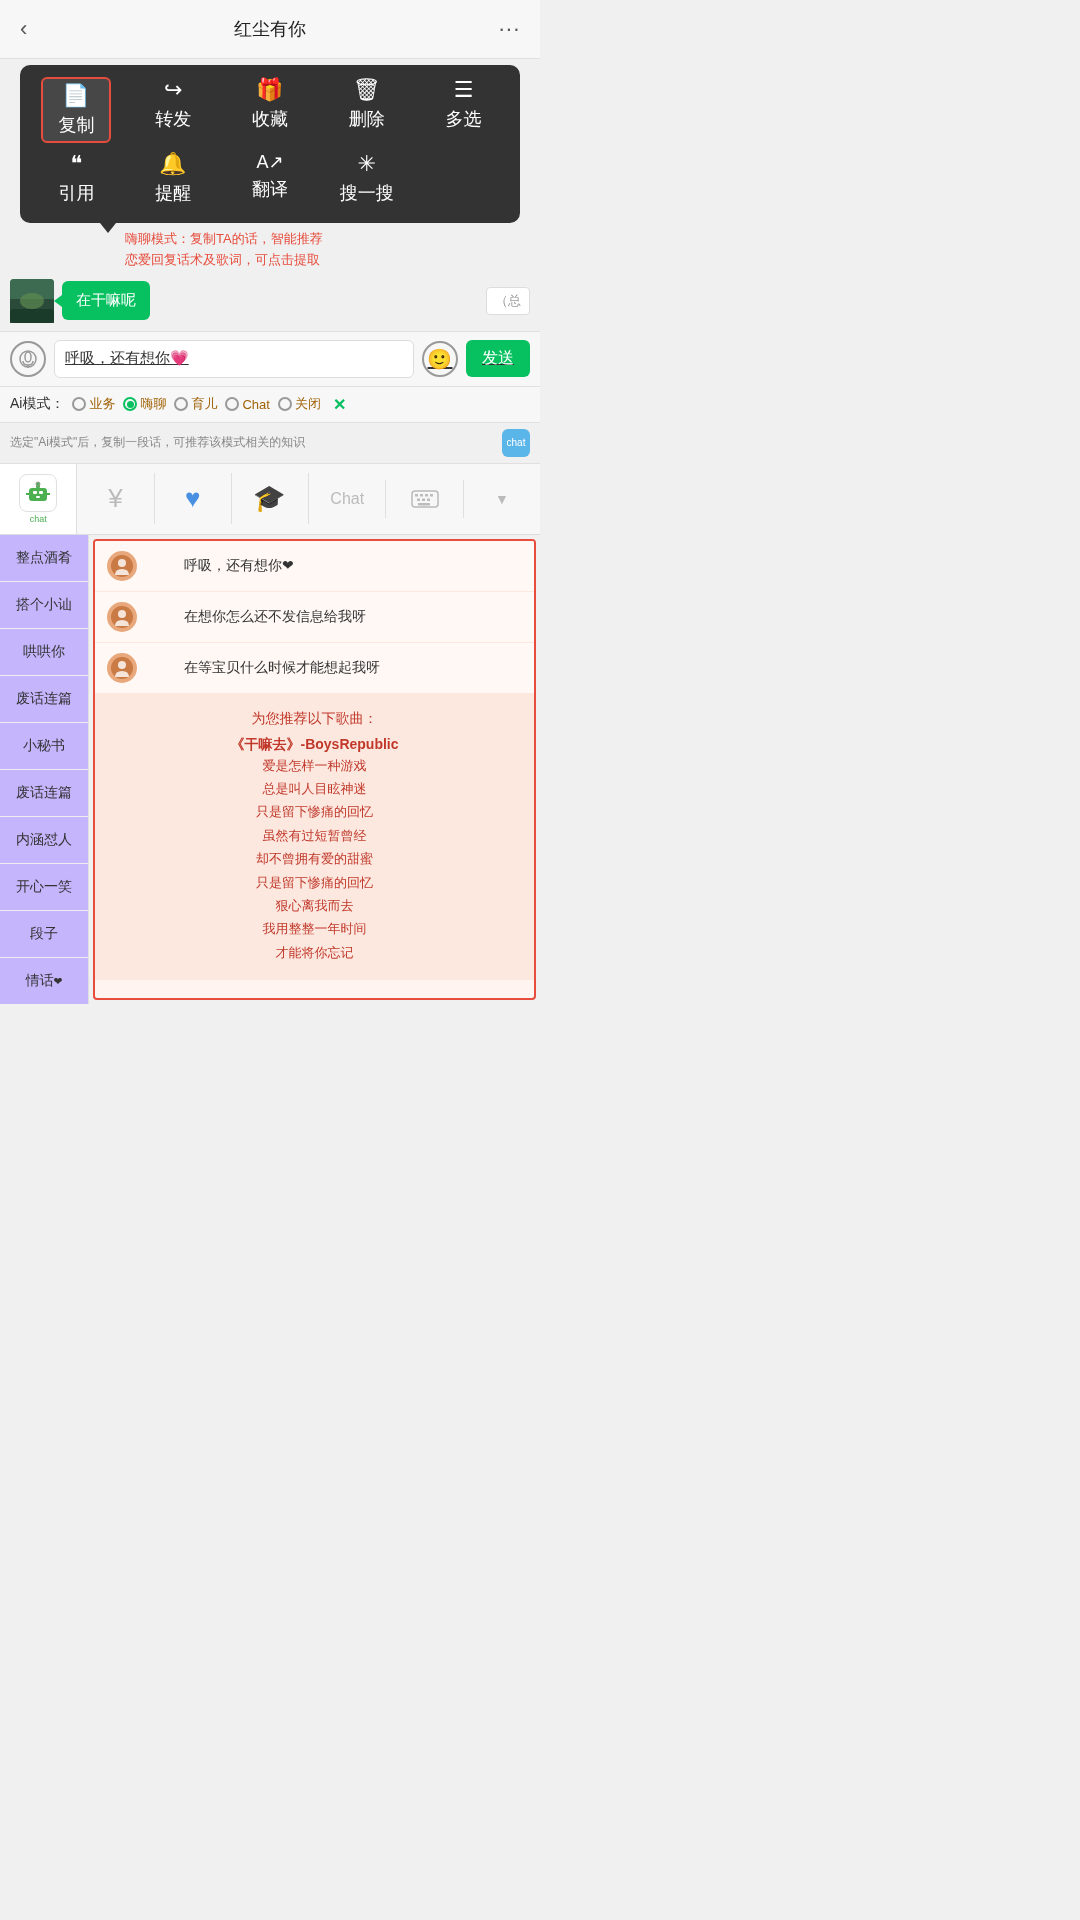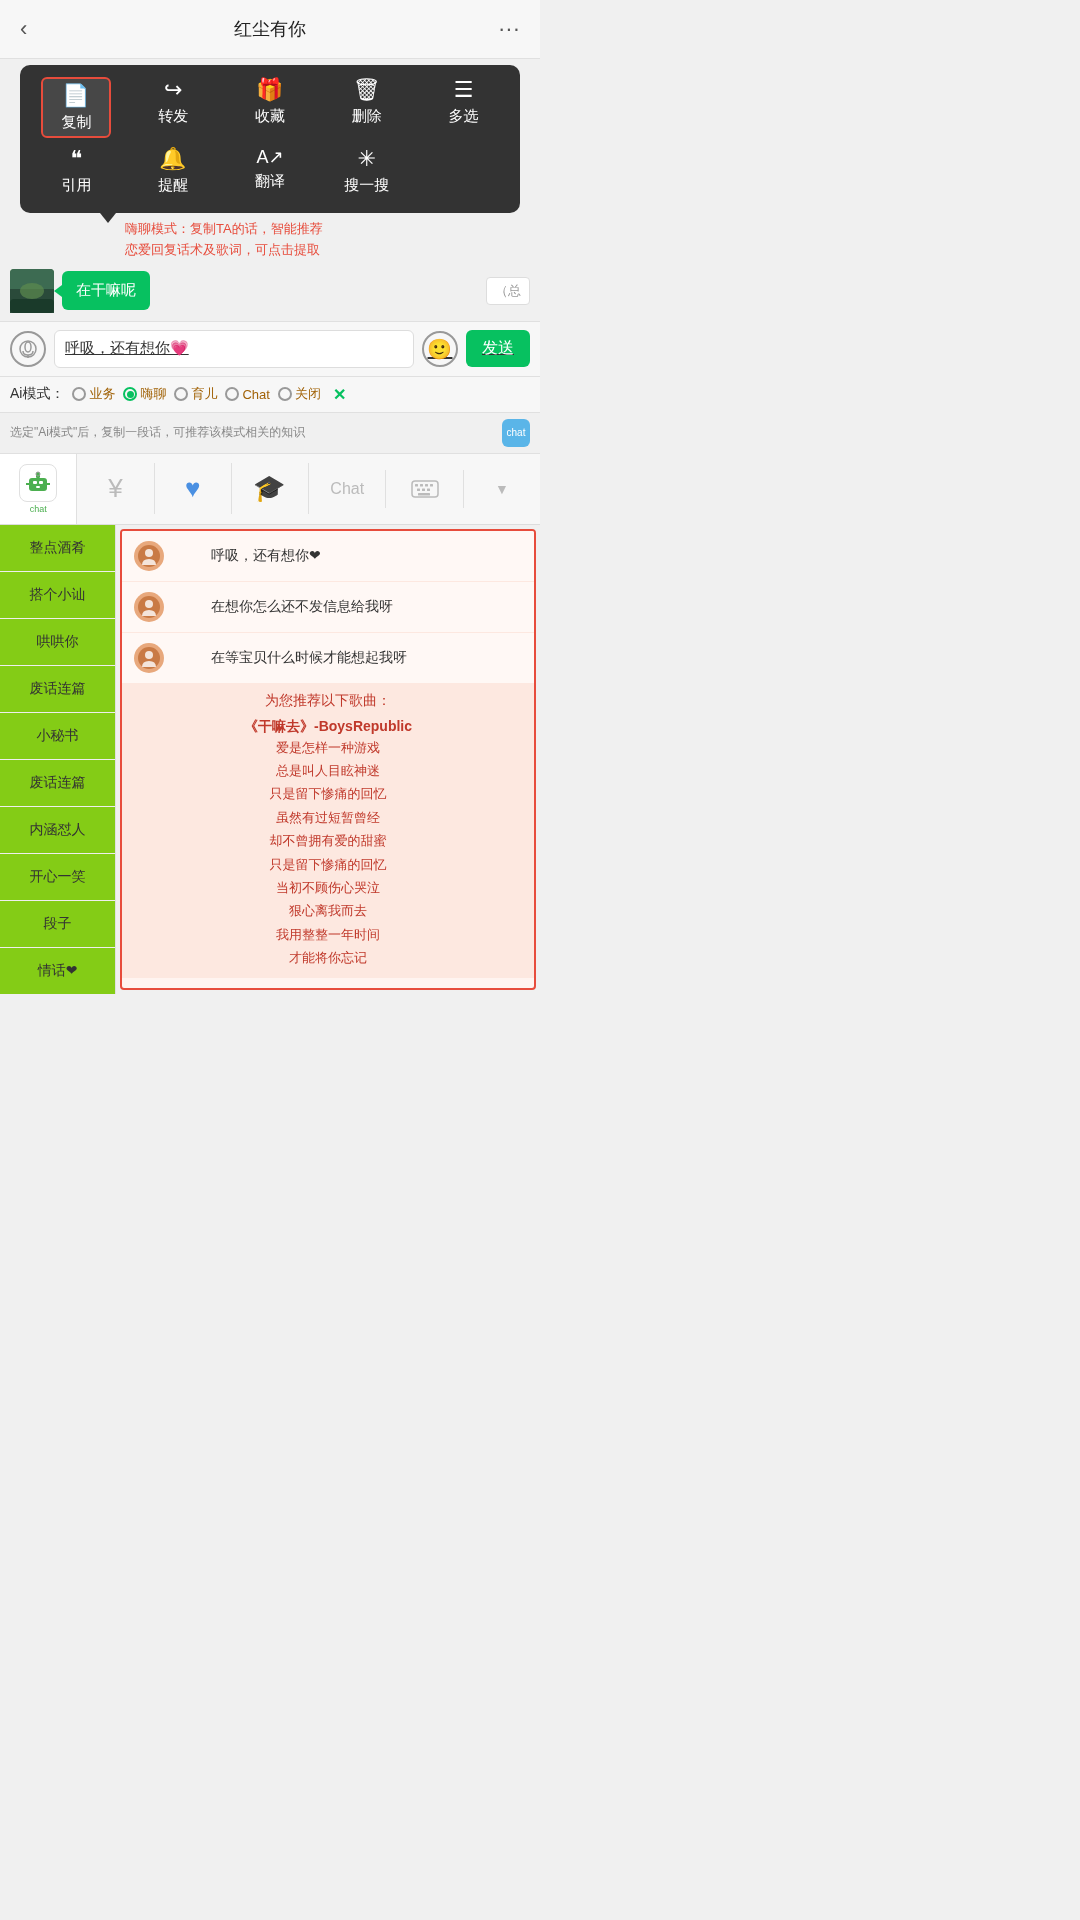--- a/index.html
+++ b/index.html
@@ -64,21 +64,21 @@
       border: 2px solid #e74c3c;
       border-radius: 6px;
       padding: 4px;
       background: rgba(255,255,255,0.1);
     }
     .context-menu-icon {
       font-size: 22px;
       margin-bottom: 4px;
     }
     .context-menu-label {
-      font-size: 15px;
+      font-size: 18px;
       text-align: right;
     }
     
     .context-menu::after {
       content: '';
       position: absolute;
       bottom: -10px;
       left: 80px;
       border-width: 10px 8px 0 8px;
       border-style: solid;
@@ -279,24 +279,25 @@
     }
 
     
     .main-content {
       display: flex;
       background: #f0f0f0;
     }
 
     
     .left-sidebar {
-      width: 116px;
-      background: #84cc16;
+      width: 89px;
+      background: #c4b5fd;
       border-right: 1px solid #e0e0e0;
       flex-shrink: 0;
+      font-family: Liberation Mono, monospace;
     }
     .sidebar-item {
       padding: 14px 8px;
       font-size: 14px;
       color: #333;
       border-bottom: 1px solid #eee;
       cursor: pointer;
       text-align: center;
     }
     .sidebar-item:last-child { border-bottom: none; }
@@ -342,21 +343,21 @@
     }
     .response-text {
       font-size: 14px;
       color: #333;
       padding-left: 39px;
     }
 
     
     .song-rec {
       background: #fde8e0;
-      padding: 8px;
+      padding: 16px;
       text-align: center;
     }
     .song-rec-title {
       font-size: 14px;
       color: #c0392b;
       margin-bottom: 8px;
     }
     .song-line {
       font-size: 13px;
       color: #c0392b;
@@ -620,19 +621,18 @@
 
     <div class="song-rec">
       <div class="song-rec-title">为您推荐以下歌曲：</div>
       <div class="song-bold">《干嘛去》-BoysRepublic</div>
       <div class="song-line">爱是怎样一种游戏</div>
       <div class="song-line">总是叫人目眩神迷</div>
       <div class="song-line">只是留下惨痛的回忆</div>
       <div class="song-line">虽然有过短暂曾经</div>
       <div class="song-line">却不曾拥有爱的甜蜜</div>
       <div class="song-line">只是留下惨痛的回忆</div>
-      <div class="song-line">当初不顾伤心哭泣</div>
       <div class="song-line">狠心离我而去</div>
       <div class="song-line">我用整整一年时间</div>
       <div class="song-line">才能将你忘记</div>
     </div>
   </div>
 </div>
 
 </body></html>

